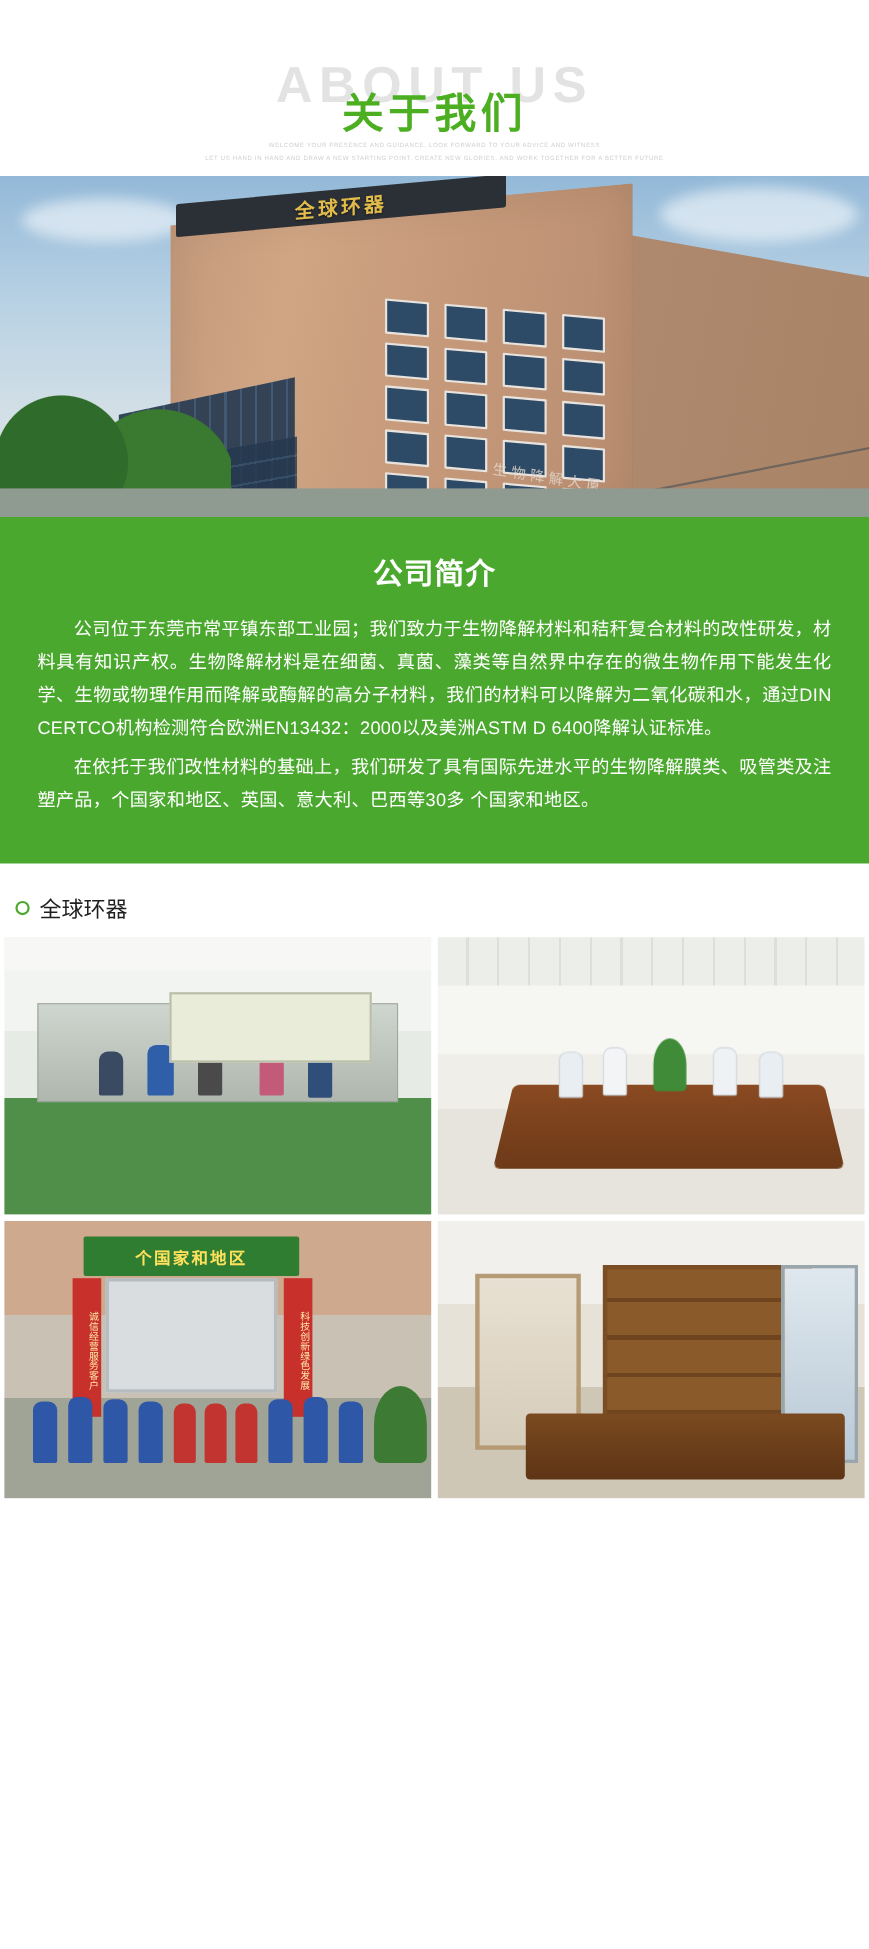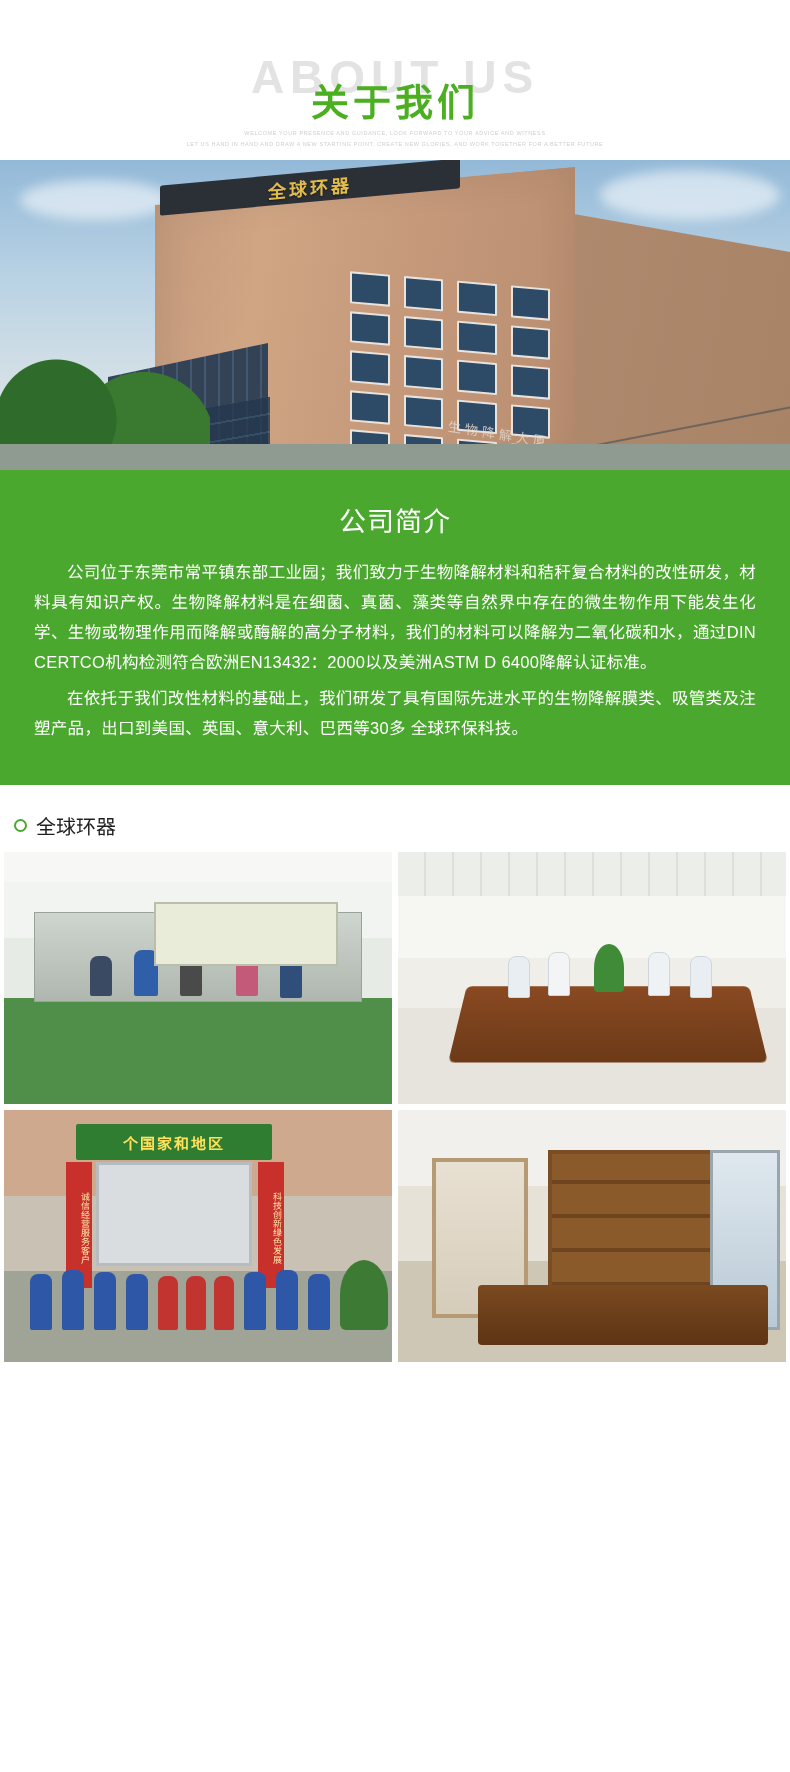--- a/index.html
+++ b/index.html
@@ -205,21 +205,21 @@
 
   
   .intro {
     background: #4ba82e;
     color: #ffffff;
     padding: 30px 34px 36px;
   }
   .intro-title {
     text-align: center;
     font-size: 27px;
-    font-weight: normal;
+    font-weight: bold;
     margin: 0 0 18px;
     letter-spacing: 1px;
   }
   .intro p {
     margin: 0 0 6px;
     font-size: 16.5px;
     line-height: 30px;
     text-indent: 2em;
     text-align: justify;
     letter-spacing: .3px;
@@ -392,21 +392,21 @@
     <div class="bld-sign2">生物降解大厦</div>
     <div class="bld-wire" style="left:0;top:400px;width:900px;transform:rotate(-11deg);"></div>
     <div class="bld-wire" style="left:0;top:430px;width:900px;transform:rotate(-8deg);"></div>
     <div class="bld-trees"></div>
     <div class="bld-ground"></div>
   </div>
 
   <div class="intro">
     <h2 class="intro-title">公司简介</h2>
     <p>公司位于东莞市常平镇东部工业园；我们致力于生物降解材料和秸秆复合材料的改性研发，材料具有知识产权。生物降解材料是在细菌、真菌、藻类等自然界中存在的微生物作用下能发生化学、生物或物理作用而降解或酶解的高分子材料，我们的材料可以降解为二氧化碳和水，通过DIN CERTCO机构检测符合欧洲EN13432：2000以及美洲ASTM D 6400降解认证标准。</p>
-    <p>在依托于我们改性材料的基础上，我们研发了具有国际先进水平的生物降解膜类、吸管类及注塑产品，出口到美国、英国、意大利、巴西等30多 全球环保科技。</p>
+    <p>在依托于我们改性材料的基础上，我们研发了具有国际先进水平的生物降解膜类、吸管类及注塑产品，个国家和地区、英国、意大利、巴西等30多 个国家和地区。</p>
   </div>
 
   <div class="section-title">
     <span class="ring"></span>
     <span>全球环器</span>
   </div>
 
   <div class="grid2">
 
     <div class="photo ph-office1">

